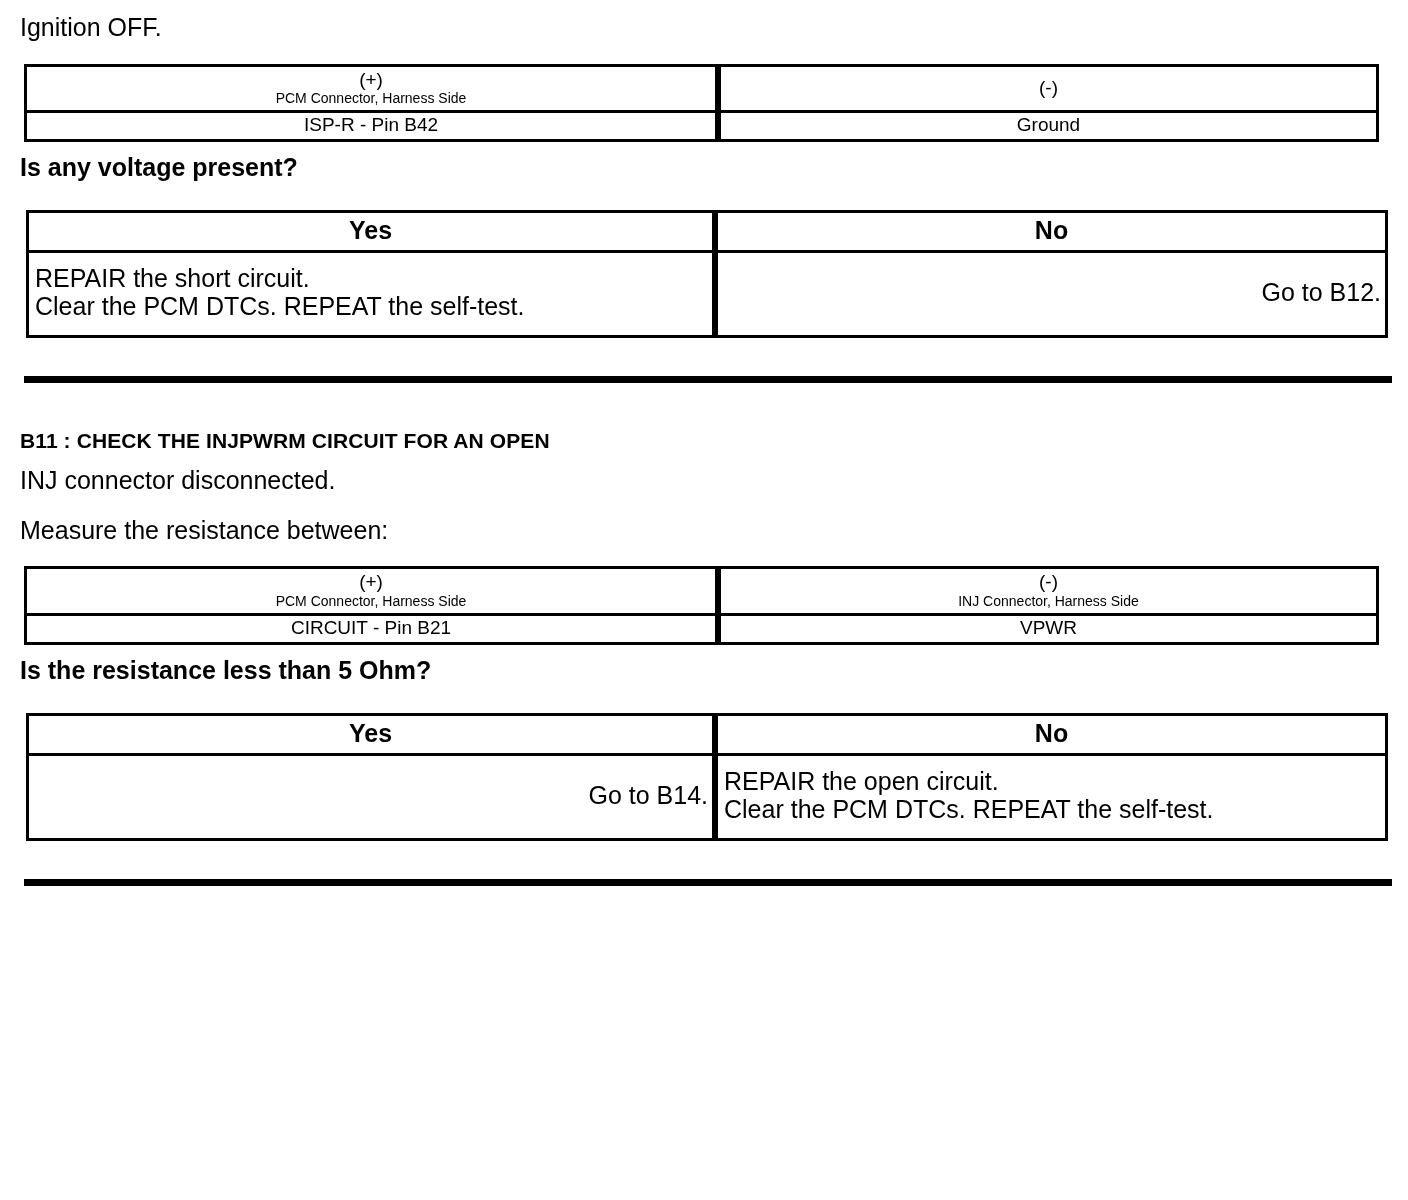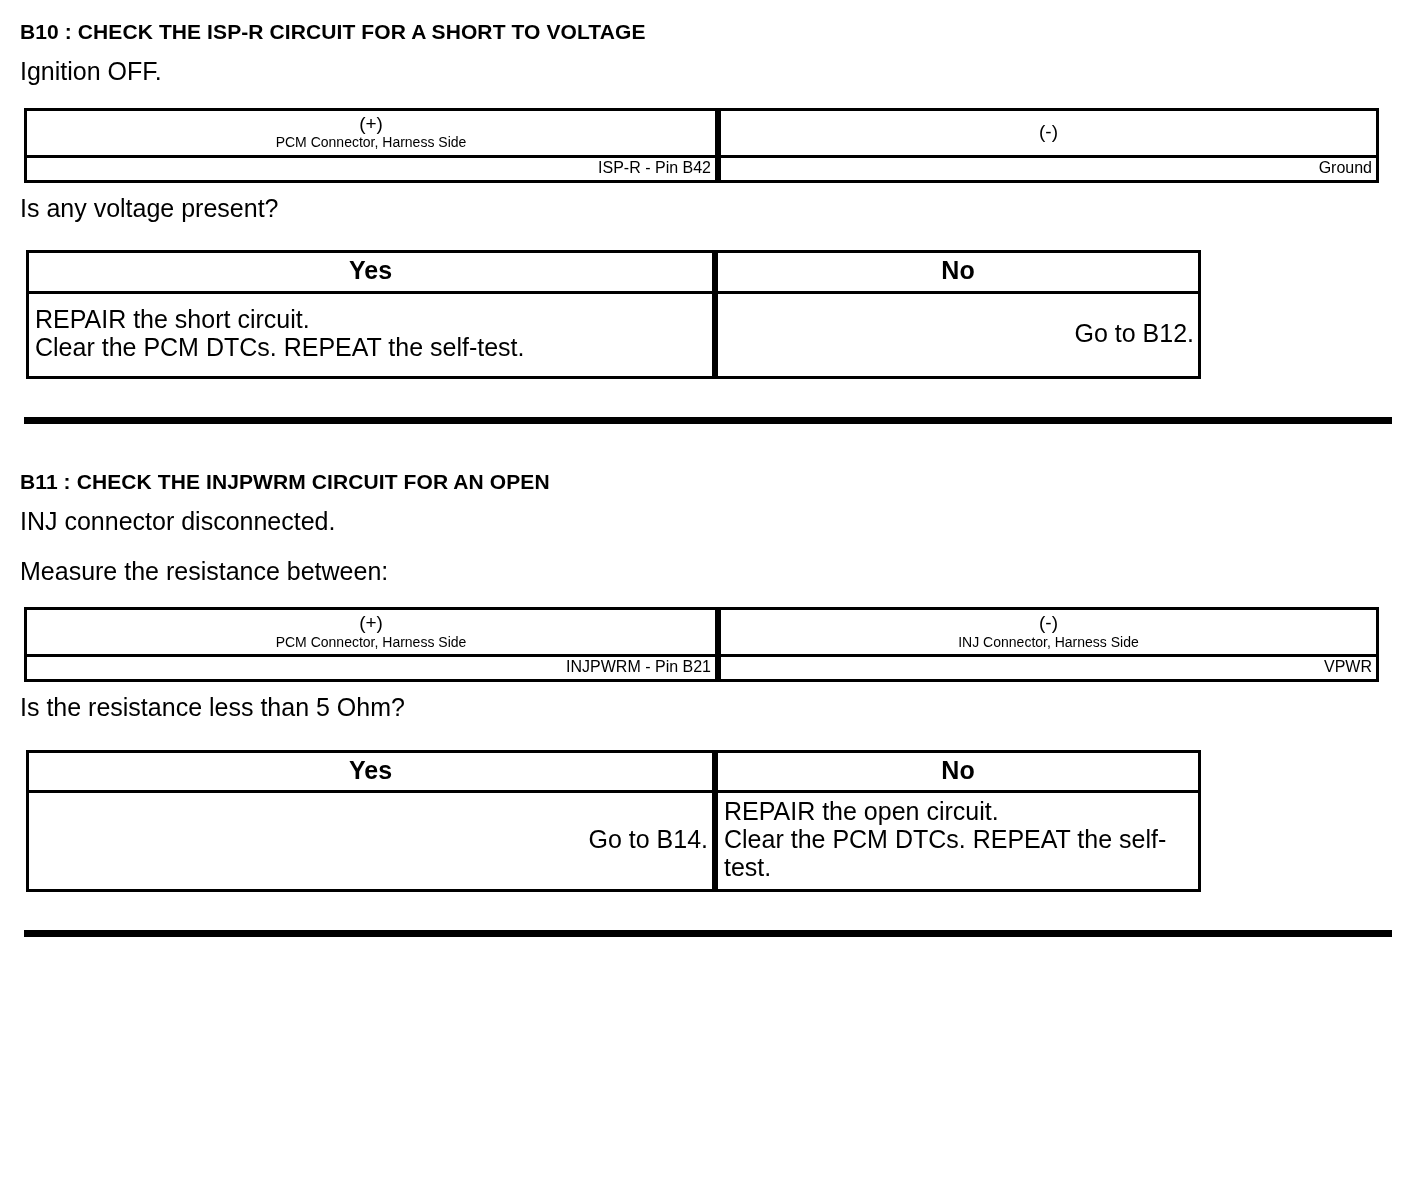--- a/index.html
+++ b/index.html
@@ -26,21 +26,21 @@
     line-height: 1.15;
   }
   .para {
     font-size: 25px;
     font-weight: normal;
     margin: 0 0 22px 0;
     line-height: 1.1;
   }
   .question {
     font-size: 25px;
-    font-weight: normal;
+    font-weight: bold;
     margin: 12px 0 0 0;
     line-height: 1.1;
   }
   
   .meas-table {
     border-collapse: separate;
     border-spacing: 0;
     width: 1355px;
     margin: 6px 0 10px 4px;
     table-layout: fixed;
@@ -57,29 +57,28 @@
   .meas-table .sign {
     display: block;
     font-size: 19px;
   }
   .meas-table .desc {
     display: block;
     font-size: 14px;
   }
   .meas-table tr.value-row td {
     border-top: 0;
-    font-size: 16px;
+    font-size: 19px;
     padding: 1px 4px 3px 4px;
-    text-align: right;
   }
   
   .yn-table {
     border-collapse: separate;
     border-spacing: 0;
-    width: 1175px;
+    width: 1362px;
     margin: 28px 0 0 6px;
     table-layout: fixed;
   }
   .yn-table th {
     border: 3px solid #000;
     font-size: 25px;
     font-weight: bold;
     text-align: center;
     padding: 4px 0 6px 0;
     line-height: 1.1;
@@ -108,21 +107,20 @@
   }
   .gap-after-rule { height: 40px; }
   .section2 { margin-top: 4px; }
 </style>
 </head>
 <body>
 
 <div class="page">
 
   <div>
-    <div class="step-title">B10 : CHECK THE ISP-R CIRCUIT FOR A SHORT TO VOLTAGE</div>
 
     <div class="para">Ignition OFF.</div>
 
     <table class="meas-table">
       <tbody>
           <tr>
         <td class="left-cell">
           <span class="sign">(+)</span>
           <span class="desc">PCM Connector, Harness Side</span>
         </td>
@@ -175,21 +173,21 @@
         <td class="left-cell">
           <span class="sign">(+)</span>
           <span class="desc">PCM Connector, Harness Side</span>
         </td>
         <td>
           <span class="sign">(-)</span>
           <span class="desc">INJ Connector, Harness Side</span>
         </td>
       </tr>
       <tr class="value-row">
-        <td class="left-cell">INJPWRM - Pin B21</td>
+        <td class="left-cell">CIRCUIT - Pin B21</td>
         <td>VPWR</td>
       </tr>
     </tbody>
       </table>
 
     <div class="question">Is the resistance less than 5 Ohm?</div>
 
     <table class="yn-table">
       <tbody>
           <tr>

